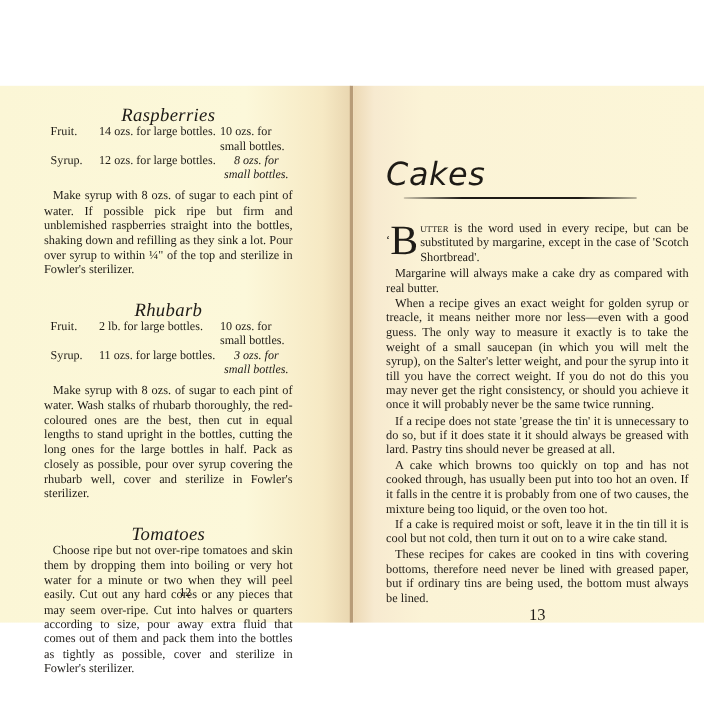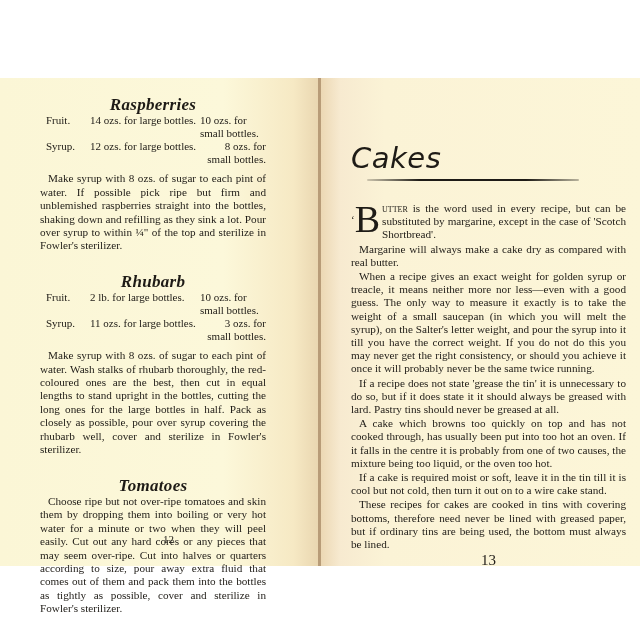--- a/index.html
+++ b/index.html
@@ -3,23 +3,23 @@
 <meta charset="utf-8">
 <style>
   html, body { margin:0; padding:0; background:#ffffff; }
   body { width:640px; height:640px; position:relative; overflow:hidden; font-family:"Liberation Serif", serif; color:#1e1b16; }
   .spread { position:absolute; left:0; top:78px; width:640px; height:488px; }
   .page { position:absolute; top:0; height:488px; }
   .page.left { left:0; width:319px; background:linear-gradient(90deg,#fbf6d6 0%,#fcf8da 70%,#f6e9c4 92%,#e9d6b0 100%); }
   .page.right { left:321px; width:319px; background:linear-gradient(90deg,#ecd8b4 0%,#f7ead0 6%,#fbf3d6 20%,#fcf6d8 100%); }
   .gutter { position:absolute; left:318px; top:0; width:3px; height:488px; background:#b89c78; }
   .left .content { position:absolute; left:40px; top:20px; width:226px; font-size:11.2px; line-height:13.4px; }
-  h2.sec { font-style:italic; font-weight:bold; text-align:center; font-size:17px; margin:0 0 3px 0; letter-spacing:0.3px; }
+  h2.sec { font-style:italic; font-weight:normal; text-align:center; font-size:17px; margin:0 0 3px 0; letter-spacing:0.3px; }
   .qty { display:grid; grid-template-columns:44px 110px 1fr; font-size:11px; line-height:13px; margin-left:6px; }
-  .qty span:last-child { text-align:right; }
+  .qty span:last-child { text-align:center;font-style:italic; }
   p.body { margin:0; text-align:justify; text-indent:8px; }
   .recipe { margin-bottom:22px; }
   .recipe .qty { margin-bottom:6px; }
   .page-num { position:absolute; font-size:11px; }
   .left .page-num { left:163px; top:455px; }
   .right .content { position:absolute; left:30px; top:0; width:275px; font-size:11.2px; line-height:13.2px; }
   .chapter-title { position:absolute; left:0; width:275px; top:55px; text-align:left; font-family:"DejaVu Sans", sans-serif; font-style:italic; font-size:29px; font-weight:normal; letter-spacing:0.5px; }
   .rule { position:absolute; left:16px; top:101px; width:212px; height:2px; background:linear-gradient(90deg,rgba(30,27,22,0.2),#1e1b16 25%,#1e1b16 75%,rgba(30,27,22,0.3)); border-radius:2px; }
   .text-block { position:absolute; top:124px; left:0; width:275px; }
   .dropcap { float:left; font-size:38px; line-height:30px; margin:2px 2px 0 0; font-weight:normal; }

